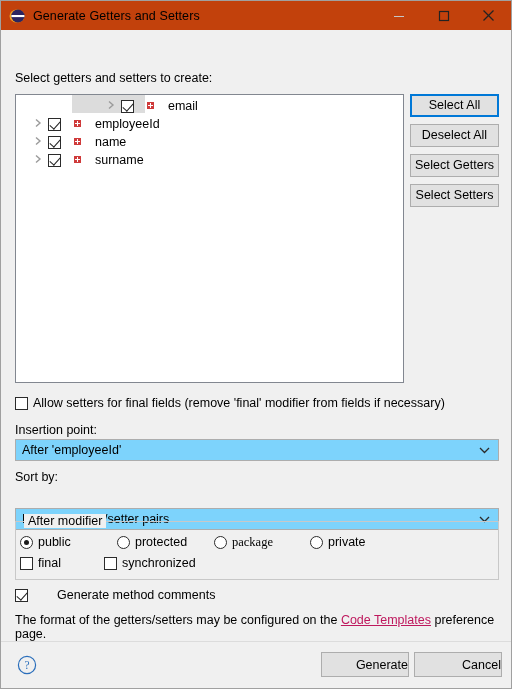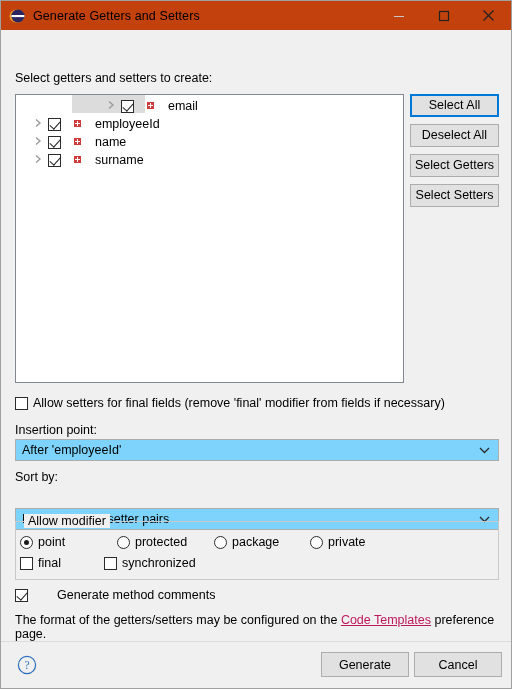--- a/index.html
+++ b/index.html
@@ -278,21 +278,21 @@
     position: absolute;
     top: 10px;
     width: 88px; height: 25px;
     background: #e1e1e1;
     border: 1px solid #adadad;
     font-family: "Liberation Sans", sans-serif;
     font-size: 12.5px;
     color: #000;
     cursor: default;
     padding: 0;
-    text-align: center;
+    text-align: right;
   }
   #btn-generate { right: 102px; }
   #btn-cancel { right: 9px; }
 </style>
 </head>
 <body>
 
 <div id="dialog">
 
   <div id="titlebar">
@@ -408,31 +408,31 @@
     <div class="abs combo" style="left:14px; top:456px; width:484px;">
       <span class="cval">Fields in getter/setter pairs</span>
       <span class="carrow">
         <svg width="11" height="7" viewBox="0 0 11 7">
           <polyline points="1,1 5.5,5.5 10,1" fill="none" stroke="#2b2b2b" stroke-width="1.3"></polyline>
         </svg>
       </span>
     </div>
 
     <div id="group-access">
-      <div id="group-access-title">Allow modifier</div>
+      <div id="group-access-title">After modifier</div>
       <div id="access-radios">
           <div class="rbrow" style="position: absolute; left: 4px; top: 13px;">
             <span class="radio sel"></span>
-            <span class="rbl">point</span>
+            <span class="rbl">public</span>
           </div>
           <div class="rbrow" style="position: absolute; left: 101px; top: 13px;">
             <span class="radio"></span>
             <span class="rbl">protected</span>
           </div>
-          <div class="rbrow" style="position: absolute; left: 198px; top: 13px;">
+          <div class="rbrow" style="position: absolute; left: 198px; top: 13px; font-family: Liberation Serif, serif;">
             <span class="radio"></span>
             <span class="rbl">package</span>
           </div>
           <div class="rbrow" style="position: absolute; left: 294px; top: 13px;">
             <span class="radio"></span>
             <span class="rbl">private</span>
           </div>
         </div>
       <div id="access-checks">
           <div class="cbrow" style="position: absolute; left: 4px; top: 34px;">

